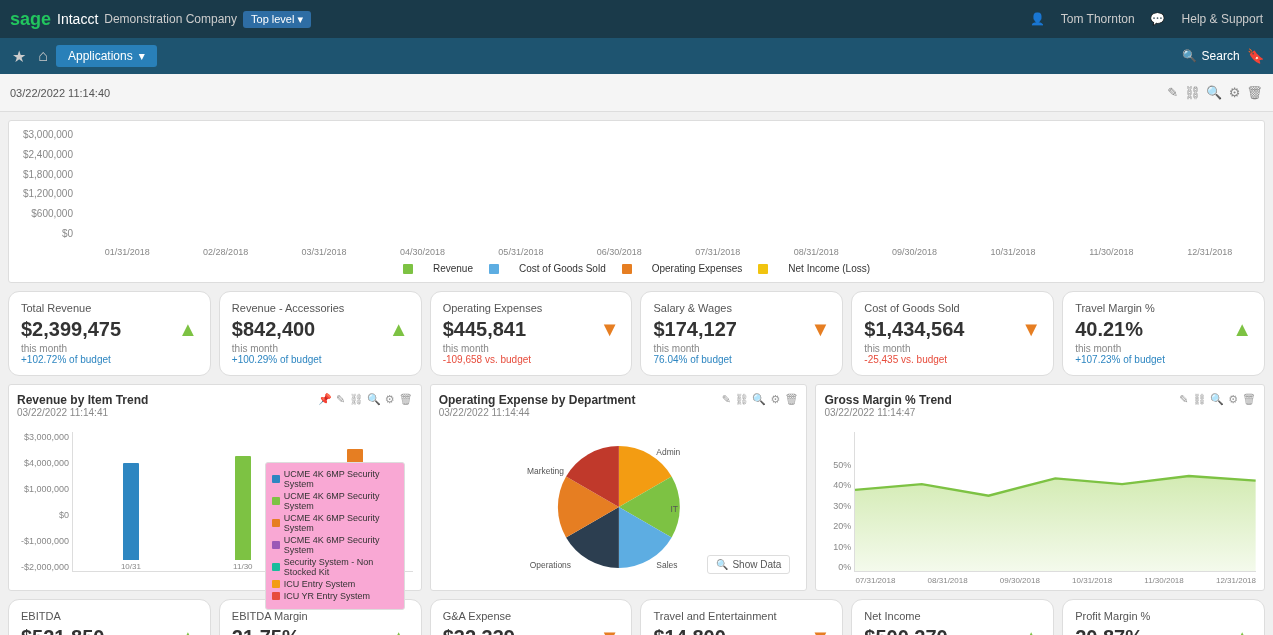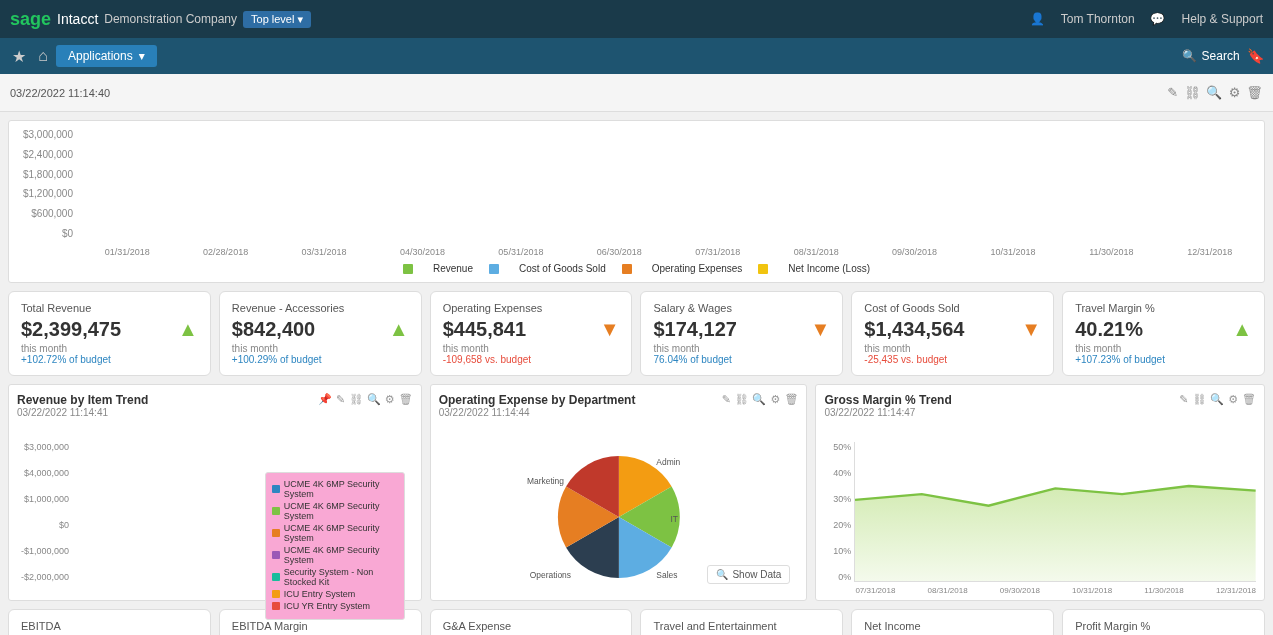--- a/index.html
+++ b/index.html
@@ -140,21 +140,21 @@
 
     
     .kpi-row {
       display: flex;
       gap: 8px;
       margin-bottom: 8px;
     }
     .kpi-card {
       background: white;
       border: 1px solid #ddd;
-      border-radius: 6px;
+      border-radius: 11px;
       padding: 10px 12px;
       flex: 1;
     }
     .kpi-title { font-size: 11px; color: #555; margin-bottom: 4px; }
     .kpi-value-row { display: flex; align-items: center; justify-content: space-between; }
     .kpi-value { font-size: 20px; font-weight: bold; color: #333; }
     .kpi-arrow-up { color: #7dc243; font-size: 20px; }
     .kpi-arrow-down { color: #e67e22; font-size: 20px; }
     .kpi-sub { font-size: 10px; color: #888; margin-top: 2px; }
     .kpi-budget-pos { font-size: 10px; color: #2e86c1; }
@@ -167,21 +167,21 @@
       margin-bottom: 8px;
     }
     .chart-card {
       background: white;
       border: 1px solid #ddd;
       border-radius: 3px;
       padding: 8px;
       flex: 1;
     }
     .chart-card-title { font-size: 12px; font-weight: bold; color: #333; }
-    .chart-card-date { font-size: 10px; color: #888; margin-bottom: 24px; }
+    .chart-card-date { font-size: 10px; color: #888; margin-bottom: 14px; }
     .chart-card-icons { display: flex; gap: 4px; float: right; color: #999; font-size: 11px; }
 
     
     .ebitda-row {
       display: flex;
       gap: 8px;
     }
 
     
     .legend-overlay {
@@ -444,20 +444,36 @@
       </div>
       <div style="position:relative;height:140px;display:flex;">
         <div style="width:55px;font-size:9px;color:#888;display:flex;flex-direction:column;justify-content:space-between;text-align:right;padding-right:3px;">
           <span>$3,000,000</span>
           <span>$4,000,000</span>
           <span>$1,000,000</span>
           <span>$0</span>
           <span>-$1,000,000</span>
           <span>-$2,000,000</span>
         </div>
+        <div style="flex:1;position:relative;border-left:1px solid #ddd;border-bottom:1px solid #ddd;">
+          <div style="display:flex;align-items:flex-end;height:100%;gap:4px;padding:0 4px;">
+            <div style="flex:1;display:flex;flex-direction:column;align-items:center;height:100%;justify-content:flex-end;">
+              <div style="width:16px;height:70%;background:#2e86c1;border-radius:1px 1px 0 0;"></div>
+              <span style="font-size:8px;color:#888;margin-top:2px;">10/31</span>
+            </div>
+            <div style="flex:1;display:flex;flex-direction:column;align-items:center;height:100%;justify-content:flex-end;">
+              <div style="width:16px;height:75%;background:#7dc243;border-radius:1px 1px 0 0;"></div>
+              <span style="font-size:8px;color:#888;margin-top:2px;">11/30</span>
+            </div>
+            <div style="flex:1;display:flex;flex-direction:column;align-items:center;height:100%;justify-content:flex-end;">
+              <div style="width:16px;height:80%;background:#e67e22;border-radius:1px 1px 0 0;"></div>
+              <span style="font-size:8px;color:#888;margin-top:2px;">12/31</span>
+            </div>
+          </div>
+        </div>
 
         <div class="legend-overlay">
           <div class="legend-row">
             <div class="leg-color" style="background:#2e86c1;"></div>
             <span>UCME 4K 6MP Security System</span>
           </div>
           <div class="legend-row">
             <div class="leg-color" style="background:#7dc243;"></div>
             <span>UCME 4K 6MP Security System</span>
           </div>
@@ -535,21 +551,21 @@
           <span>✎</span>
           <span>⛓</span>
           <span>🔍</span>
           <span>⚙</span>
           <span>🗑</span>
         </div>
         <div class="chart-card-title">Gross Margin % Trend</div>
         <div class="chart-card-date">03/22/2022 11:14:47</div>
       </div>
       <div style="position:relative;height:140px;display:flex;">
-        <div style="width:30px;font-size:9px;color:#888;display:flex;flex-direction:column;justify-content:space-between;text-align:right;padding-right:3px;">
+        <div style="width:30px;font-size:9px;color:#888;display:flex;flex-direction:column;justify-content:space-between;text-align:right;padding-right:3px;margin-top:28px;">
           <span>50%</span>
           <span>40%</span>
           <span>30%</span>
           <span>20%</span>
           <span>10%</span>
           <span>0%</span>
         </div>
         <div style="flex:1;position:relative;border-left:1px solid #ddd;border-bottom:1px solid #ddd;">
           <svg width="100%" height="100%" viewBox="0 0 300 120" preserveAspectRatio="none">
 

